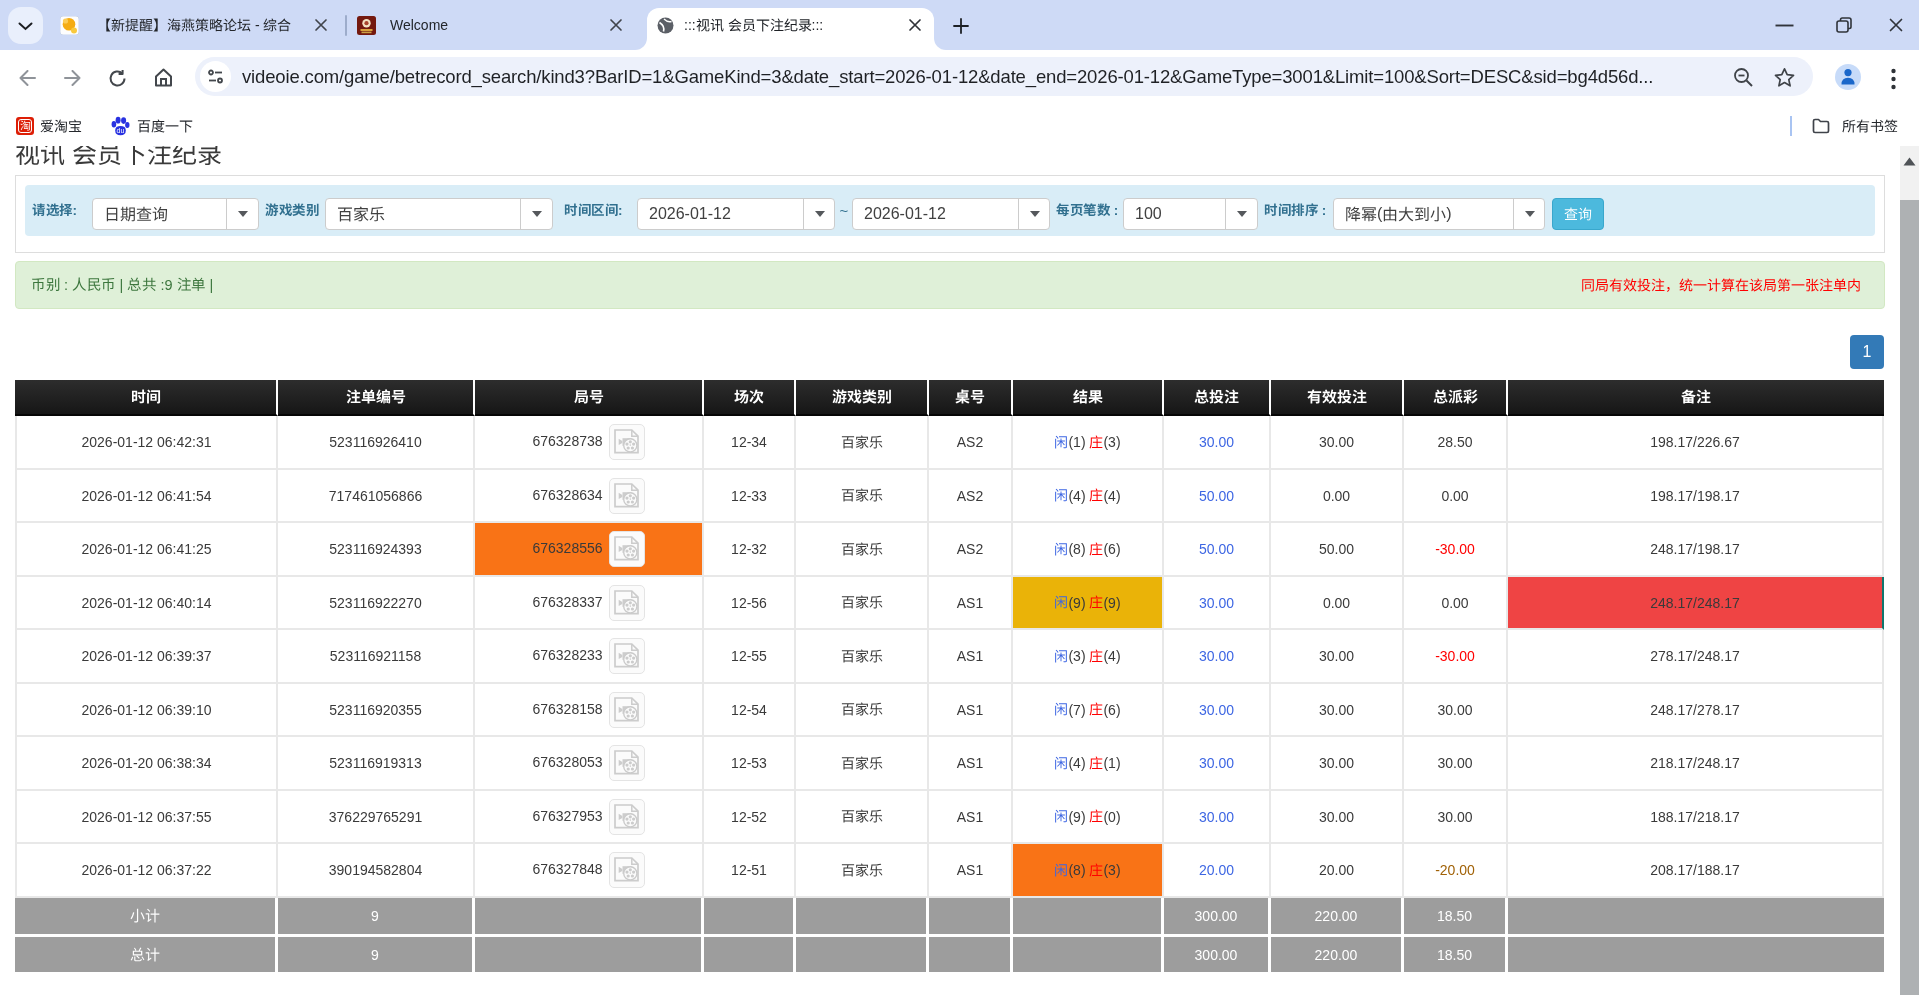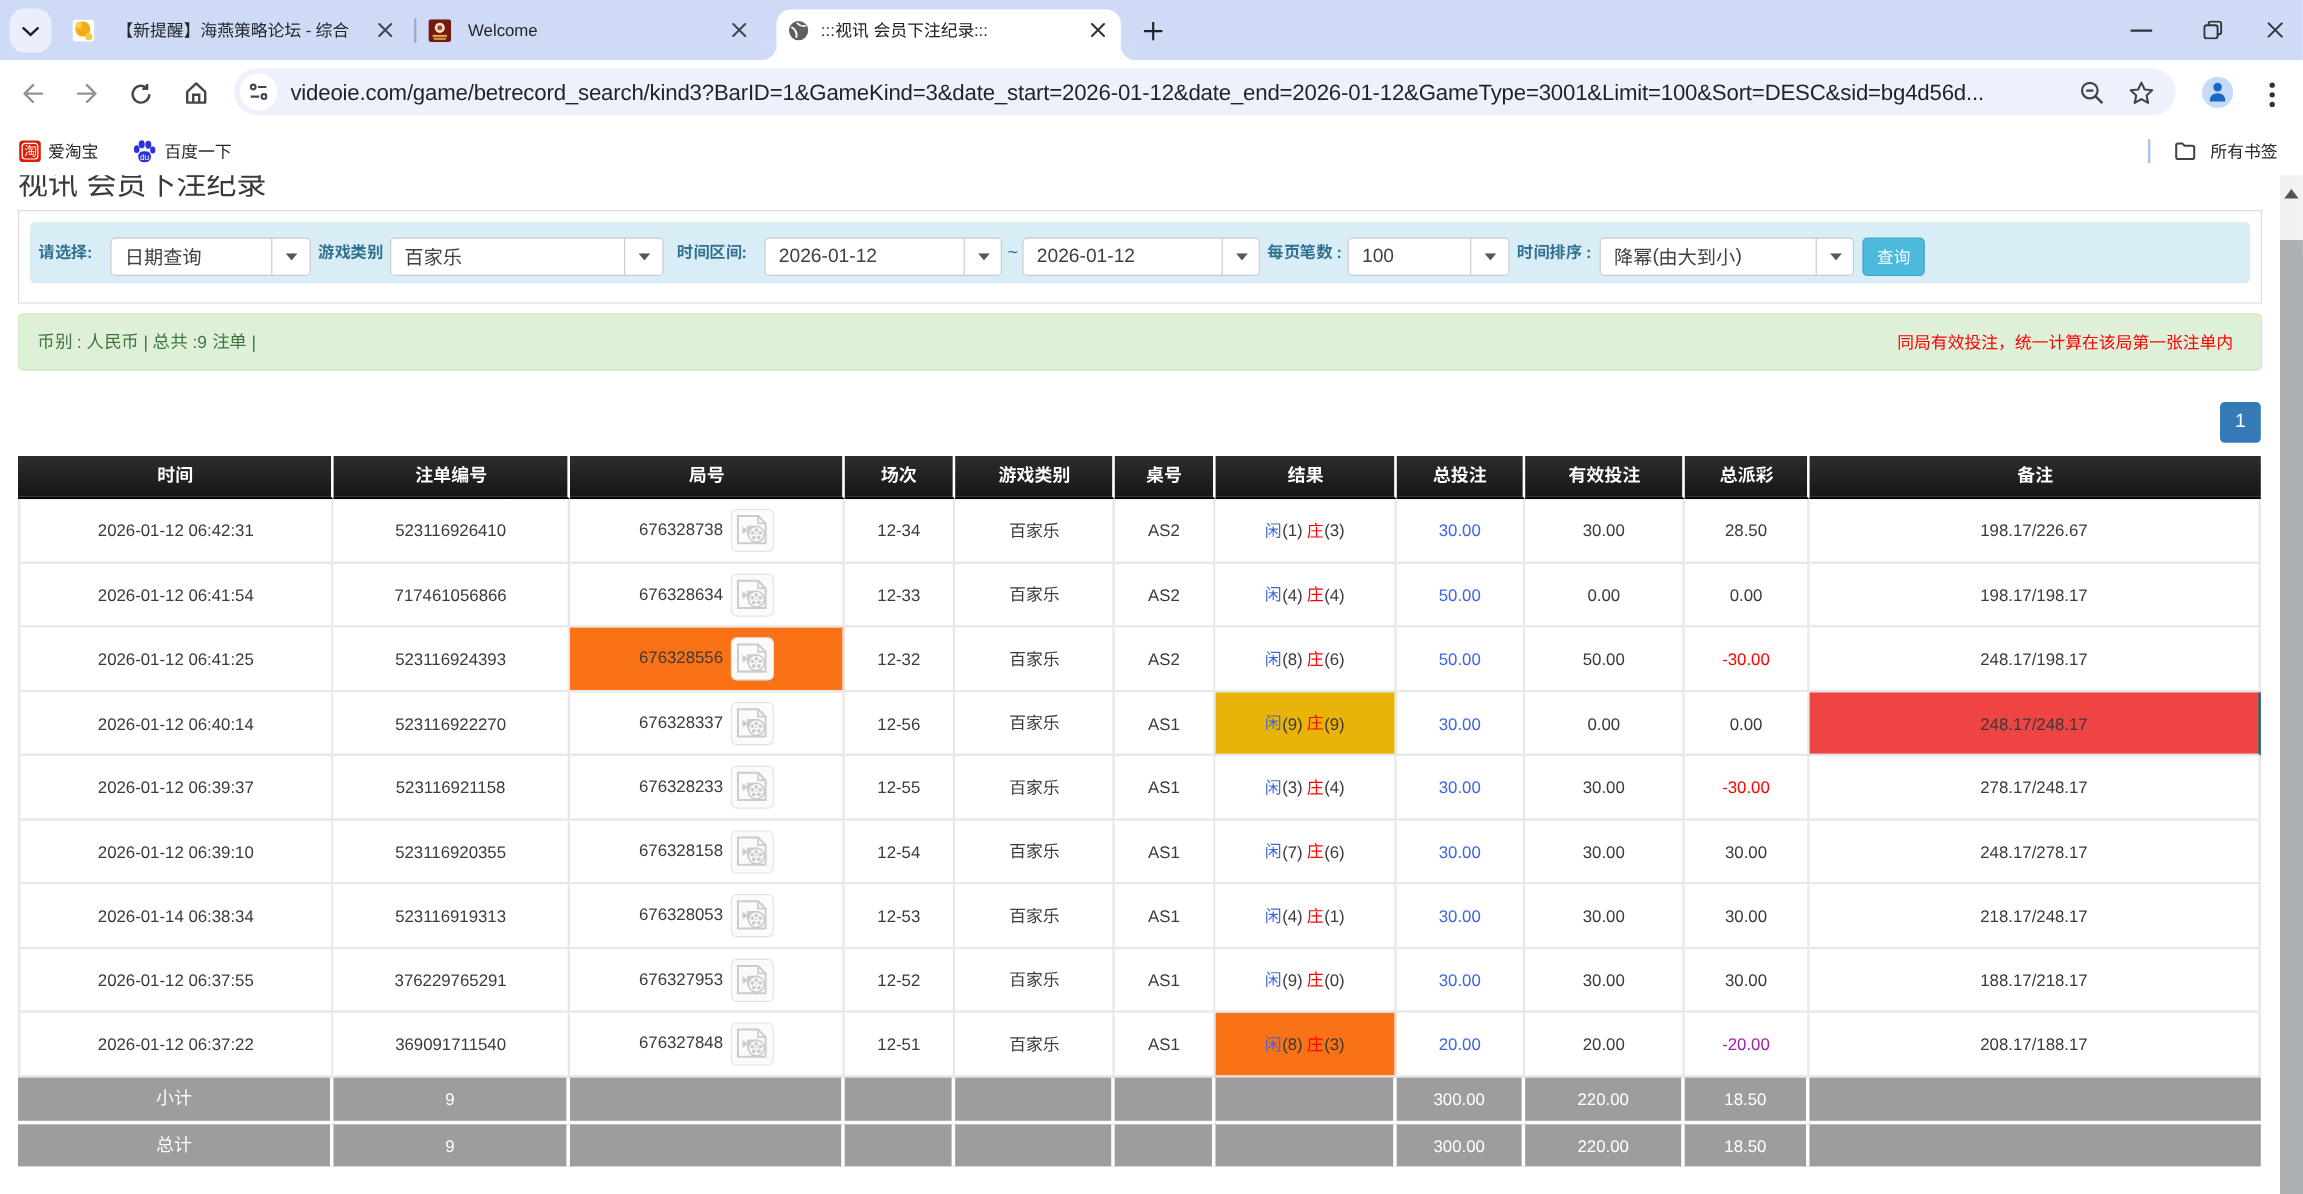--- a/index.html
+++ b/index.html
@@ -524,21 +524,21 @@
               <use href="#r95F2"></use>
             </svg></span>(7) <span style="color:#f00"><svg class="k" viewBox="0 0 1000 1000">
               <use href="#r5E84"></use>
             </svg></span>(6)</td>
         <td style="height:53px;border-right:2px solid #e8e8e8;border-bottom:2px solid #e8e8e8;background:#fff"><span style="color:#3d66e3">30.00</span></td>
         <td style="height:53px;border-right:2px solid #e8e8e8;border-bottom:2px solid #e8e8e8;background:#fff">30.00</td>
         <td style="height:53px;border-right:2px solid #e8e8e8;border-bottom:2px solid #e8e8e8;background:#fff">30.00</td>
         <td style="height:53px;border-right:2px solid #e8e8e8;border-bottom:2px solid #e8e8e8;background:#fff">248.17/278.17</td>
       </tr>
       <tr>
-        <td style="height:54px;border-right:2px solid #e8e8e8;border-left:2px solid #e8e8e8;border-bottom:2px solid #e8e8e8;background:#fff">2026-01-14 06:38:34</td>
+        <td style="height:54px;border-right:2px solid #e8e8e8;border-left:2px solid #e8e8e8;border-bottom:2px solid #e8e8e8;background:#fff">2026-01-20 06:38:34</td>
         <td style="height:54px;border-right:2px solid #e8e8e8;border-bottom:2px solid #e8e8e8;background:#fff">523116919313</td>
         <td style="height:54px;border-right:2px solid #e8e8e8;border-bottom:2px solid #e8e8e8;background:#fff">676328053<span style="display:inline-block;width:36px;height:36px;border:1px solid #e4e4e4;border-radius:5px;background:#fbfbfb;vertical-align:middle;margin-left:6px;position:relative"><svg style="position:absolute;left:-1px;top:-1px" width="36" height="36" viewBox="0 0 36 36">
               <path d="M6 6 H22.8 L29 12.2 V28.7 H6 Z" fill="#fbfbfb" stroke="#ccc" stroke-width="1.7"></path>
               <path d="M22.8 6 V12.2 H29" fill="none" stroke="#ccc" stroke-width="1.5"></path>
               <path d="M13.5 14.2 H22.7 V21.9 H13.5 Z" fill="#cdcdcd"></path>
               <path d="M13.3 16.9 L9.7 14.7 V21.1 L13.3 18.9 Z" fill="#cdcdcd"></path>
               <circle cx="21.3" cy="21.3" r="6.6" fill="#fbfbfb" stroke="#cbcbcb" stroke-width="1.4"></circle>
               <circle cx="21.3" cy="17.8" r="1.6" fill="#ccc"></circle>
               <circle cx="18" cy="20.1" r="1.6" fill="#ccc"></circle>
               <circle cx="24.6" cy="20.1" r="1.6" fill="#ccc"></circle>
@@ -595,21 +595,21 @@
             </svg></span>(9) <span style="color:#f00"><svg class="k" viewBox="0 0 1000 1000">
               <use href="#r5E84"></use>
             </svg></span>(0)</td>
         <td style="height:53px;border-right:2px solid #e8e8e8;border-bottom:2px solid #e8e8e8;background:#fff"><span style="color:#3d66e3">30.00</span></td>
         <td style="height:53px;border-right:2px solid #e8e8e8;border-bottom:2px solid #e8e8e8;background:#fff">30.00</td>
         <td style="height:53px;border-right:2px solid #e8e8e8;border-bottom:2px solid #e8e8e8;background:#fff">30.00</td>
         <td style="height:53px;border-right:2px solid #e8e8e8;border-bottom:2px solid #e8e8e8;background:#fff">188.17/218.17</td>
       </tr>
       <tr>
         <td style="height:54px;border-right:2px solid #e8e8e8;border-left:2px solid #e8e8e8;border-bottom:2px solid #e8e8e8;background:#fff">2026-01-12 06:37:22</td>
-        <td style="height:54px;border-right:2px solid #e8e8e8;border-bottom:2px solid #e8e8e8;background:#fff">369091711540</td>
+        <td style="height:54px;border-right:2px solid #e8e8e8;border-bottom:2px solid #e8e8e8;background:#fff">390194582804</td>
         <td style="height:54px;border-right:2px solid #e8e8e8;border-bottom:2px solid #e8e8e8;background:#fff">676327848<span style="display:inline-block;width:36px;height:36px;border:1px solid #e4e4e4;border-radius:5px;background:#fbfbfb;vertical-align:middle;margin-left:6px;position:relative"><svg style="position:absolute;left:-1px;top:-1px" width="36" height="36" viewBox="0 0 36 36">
               <path d="M6 6 H22.8 L29 12.2 V28.7 H6 Z" fill="#fbfbfb" stroke="#ccc" stroke-width="1.7"></path>
               <path d="M22.8 6 V12.2 H29" fill="none" stroke="#ccc" stroke-width="1.5"></path>
               <path d="M13.5 14.2 H22.7 V21.9 H13.5 Z" fill="#cdcdcd"></path>
               <path d="M13.3 16.9 L9.7 14.7 V21.1 L13.3 18.9 Z" fill="#cdcdcd"></path>
               <circle cx="21.3" cy="21.3" r="6.6" fill="#fbfbfb" stroke="#cbcbcb" stroke-width="1.4"></circle>
               <circle cx="21.3" cy="17.8" r="1.6" fill="#ccc"></circle>
               <circle cx="18" cy="20.1" r="1.6" fill="#ccc"></circle>
               <circle cx="24.6" cy="20.1" r="1.6" fill="#ccc"></circle>
               <circle cx="19.2" cy="24" r="1.6" fill="#ccc"></circle>
@@ -625,21 +625,21 @@
             <use href="#r4E50"></use>
           </svg></td>
         <td style="height:54px;border-right:2px solid #e8e8e8;border-bottom:2px solid #e8e8e8;background:#fff">AS1</td>
         <td style="height:54px;border-right:2px solid #e8e8e8;border-bottom:2px solid #e8e8e8;background:#f97316"><span style="color:#3d66e3"><svg class="k" viewBox="0 0 1000 1000">
               <use href="#r95F2"></use>
             </svg></span>(8) <span style="color:#f00"><svg class="k" viewBox="0 0 1000 1000">
               <use href="#r5E84"></use>
             </svg></span>(3)</td>
         <td style="height:54px;border-right:2px solid #e8e8e8;border-bottom:2px solid #e8e8e8;background:#fff"><span style="color:#3d66e3">20.00</span></td>
         <td style="height:54px;border-right:2px solid #e8e8e8;border-bottom:2px solid #e8e8e8;background:#fff">20.00</td>
-        <td style="height:54px;border-right:2px solid #e8e8e8;border-bottom:2px solid #e8e8e8;background:#fff"><span style="color:#a21caf">-20.00</span></td>
+        <td style="height:54px;border-right:2px solid #e8e8e8;border-bottom:2px solid #e8e8e8;background:#fff"><span style="color:#a16207">-20.00</span></td>
         <td style="height:54px;border-right:2px solid #e8e8e8;border-bottom:2px solid #e8e8e8;background:#fff">208.17/188.17</td>
       </tr>
       <tr>
         <td style="height:39px;border-right:3px solid #fff;border-bottom:3px solid #fff;background:#9d9d9d;color:#fff;font-size:15px"><svg class="k" viewBox="0 0 1000 1000">
             <use href="#r5C0F"></use>
           </svg><svg class="k" viewBox="0 0 1000 1000">
             <use href="#r8BA1"></use>
           </svg></td>
         <td style="height:39px;border-right:3px solid #fff;border-bottom:3px solid #fff;background:#9d9d9d;color:#fff;font-size:14px">9</td>
         <td style="height:39px;border-right:3px solid #fff;border-bottom:3px solid #fff;background:#9d9d9d;color:#fff;font-size:14px"></td>

